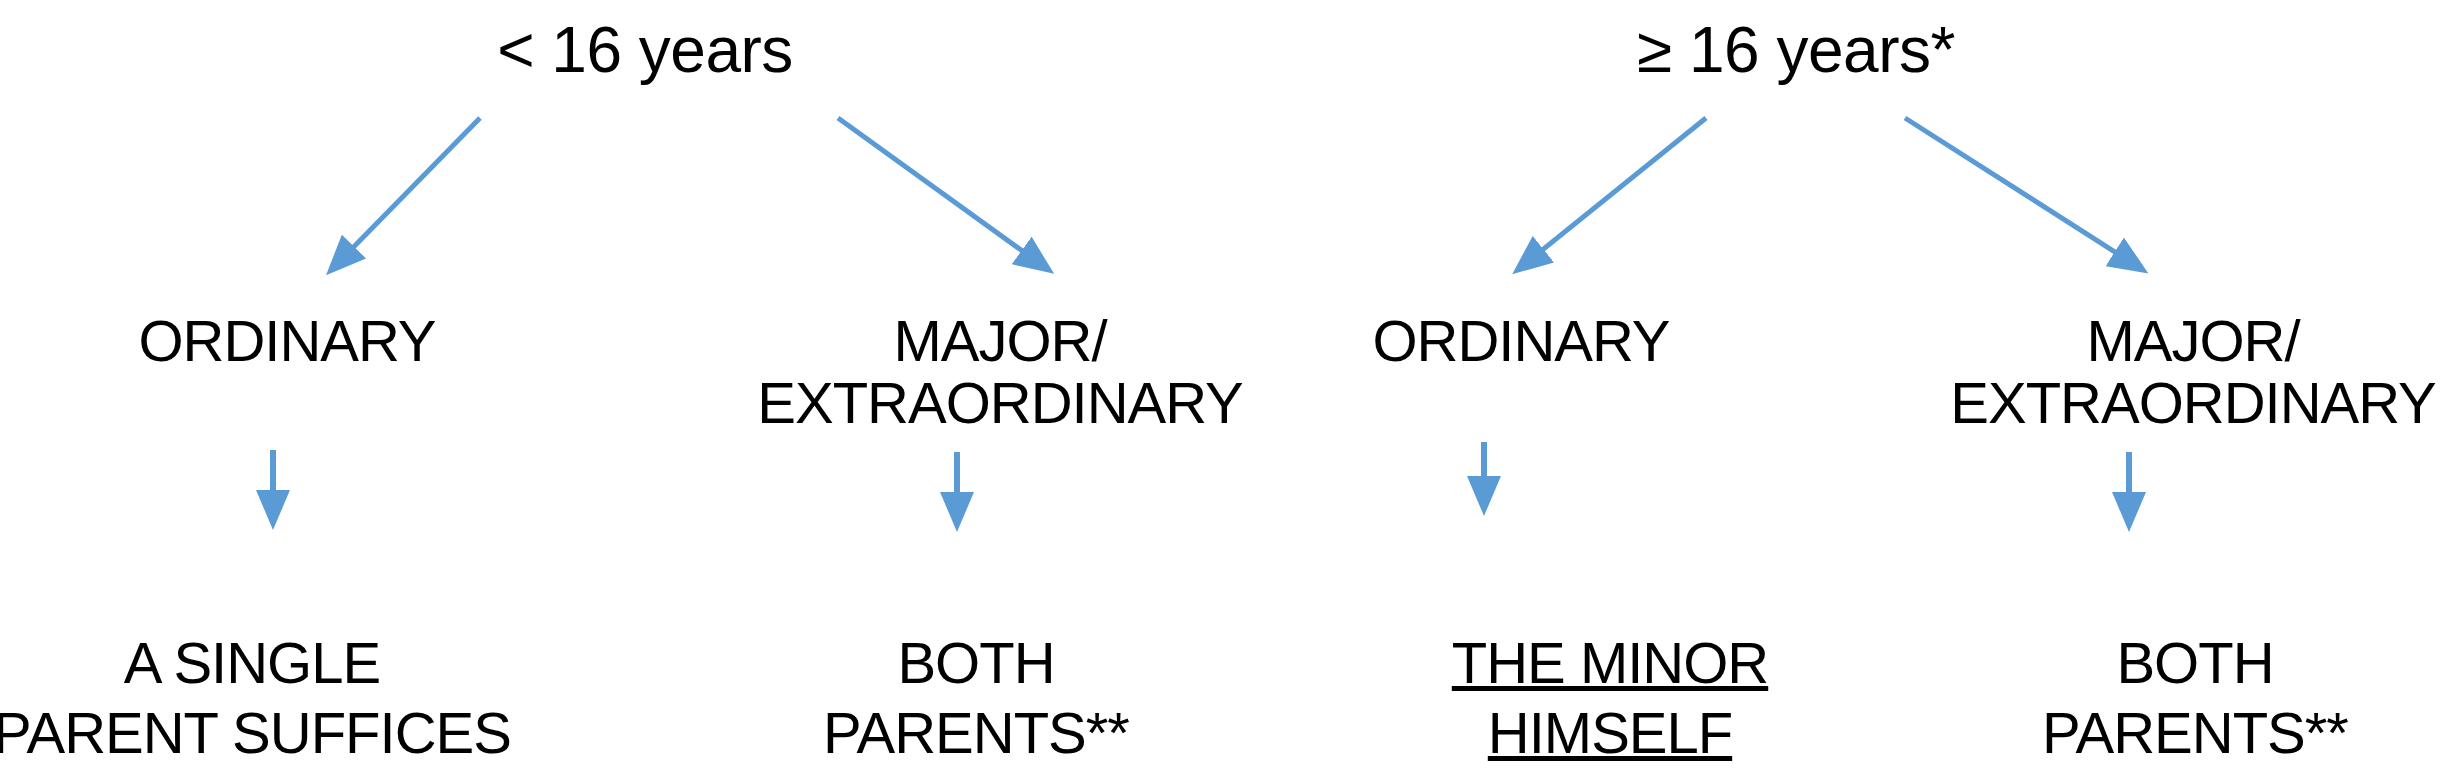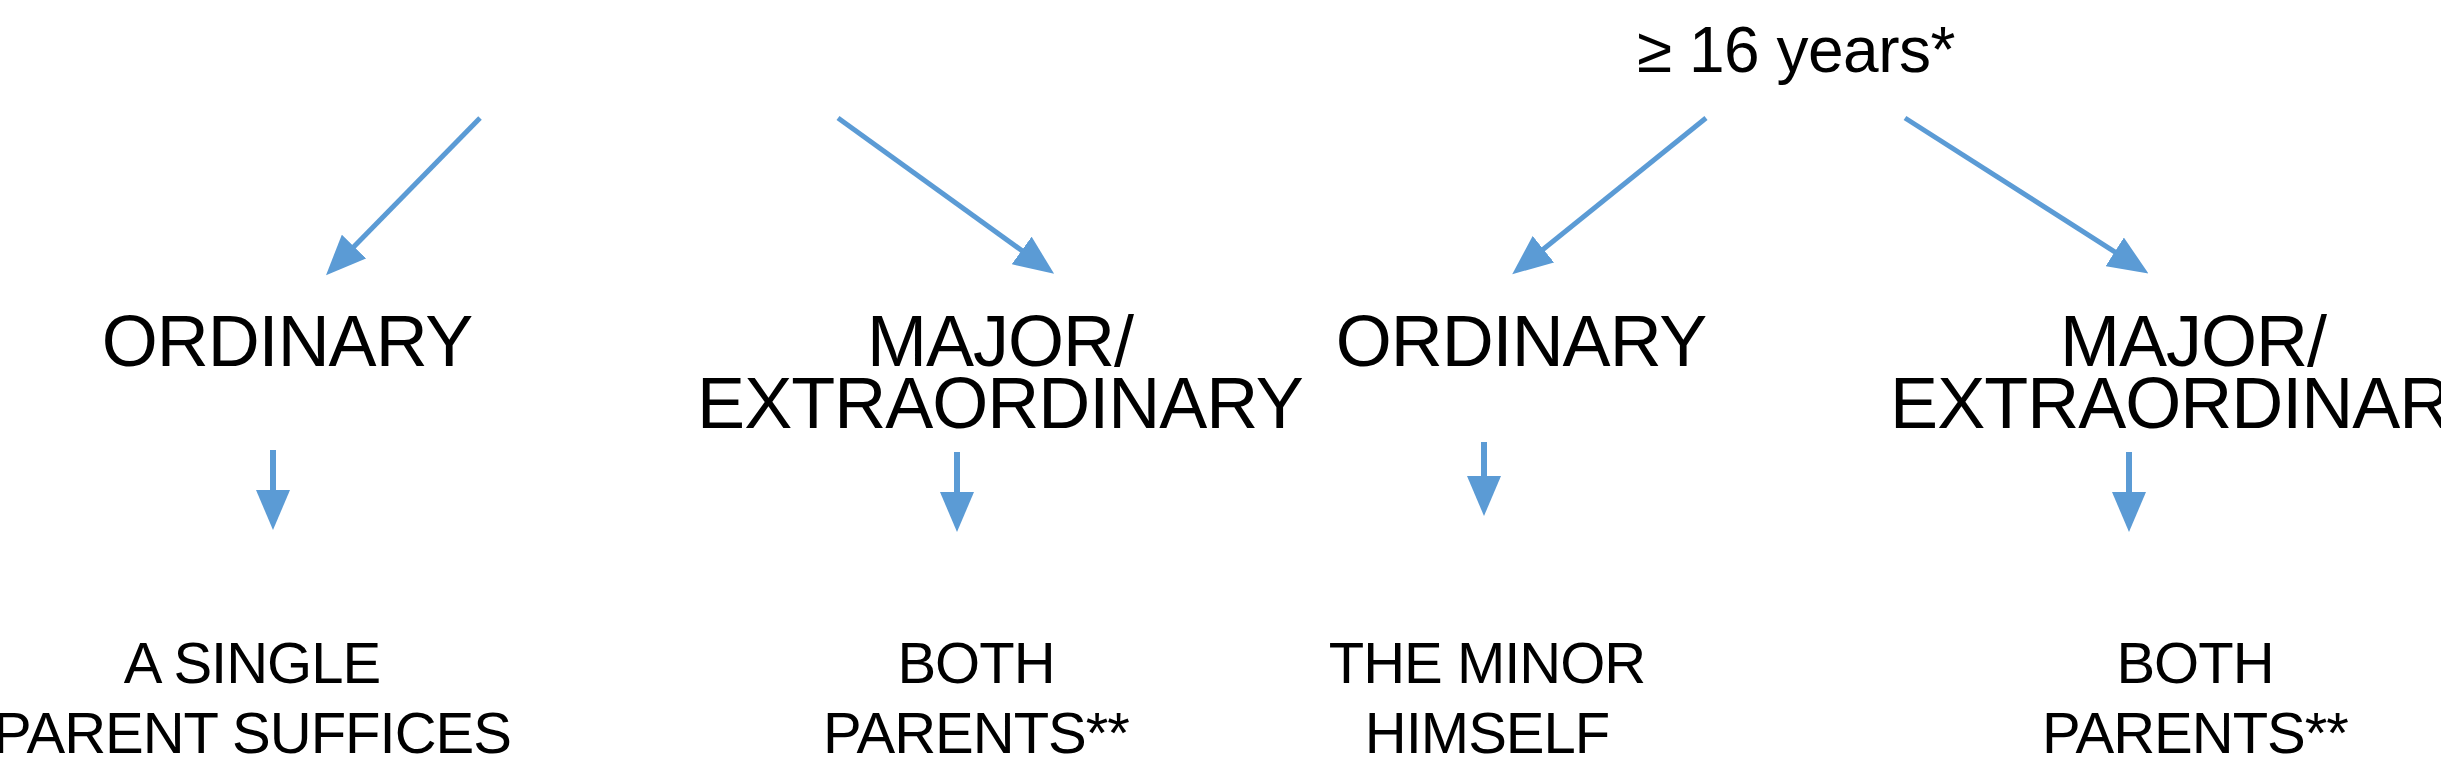--- a/index.html
+++ b/index.html
@@ -35,21 +35,21 @@
     text-align: center;
     white-space: pre-line;
     color: var(--text-color, #000000);
   }
   .root-label {
     font-size: 64px;
     line-height: 1.1;
     letter-spacing: -0.5px;
   }
   .lvl2 {
-    font-size: 72px;
+    font-size: 58px;
     line-height: 62px;
     letter-spacing: -1px;
   }
   .lvl3 {
     font-size: 58px;
     line-height: 70px;
     letter-spacing: -1px;
   }
 </style>
 </head>
@@ -68,31 +68,32 @@
     <line class="shaft diag" x1="838" y1="118" x2="1046" y2="268" marker-end="url(#ah)"></line>
     <line class="shaft diag" x1="1706" y1="118" x2="1520" y2="268" marker-end="url(#ah)"></line>
     <line class="shaft diag" x1="1905" y1="118" x2="2140" y2="268" marker-end="url(#ah)"></line>
 
     <line class="shaft vert" x1="273" y1="450" x2="273" y2="520" marker-end="url(#ah)"></line>
     <line class="shaft vert" x1="957" y1="452" x2="957" y2="522" marker-end="url(#ah)"></line>
     <line class="shaft vert" x1="1484" y1="442" x2="1484" y2="506" marker-end="url(#ah)"></line>
     <line class="shaft vert" x1="2129" y1="452" x2="2129" y2="522" marker-end="url(#ah)"></line>
   </svg>
 
+  <div class="node root-label" style="left:645px; top:15px;">&lt; 16 years</div>
   <div class="node root-label" style="left:1782px; top:15px;margin-left:14px;">≥ 16 years*</div>
 
   <div class="node lvl2" style="left:287px; top:310px;">ORDINARY</div>
   <div class="node lvl2" style="left:1000px; top:310px;">MAJOR/
 EXTRAORDINARY</div>
   <div class="node lvl2" style="left:1521px; top:310px;">ORDINARY</div>
   <div class="node lvl2" style="left:2193px; top:310px;">MAJOR/
 EXTRAORDINARY</div>
 
   <div class="node lvl3" style="left:252px; top:628px;">A SINGLE
 PARENT SUFFICES</div>
   <div class="node lvl3" style="left:976px; top:628px;">BOTH
 PARENTS**</div>
-  <div class="node lvl3" style="left:1487px; top:628px;">THE MINOR
+  <div class="node lvl3" style="left:1610px; top:628px;text-decoration:underline;">THE MINOR
 HIMSELF</div>
   <div class="node lvl3" style="left:2195px; top:628px;">BOTH
 PARENTS**</div>
 
 </div>
 
 </body></html>

